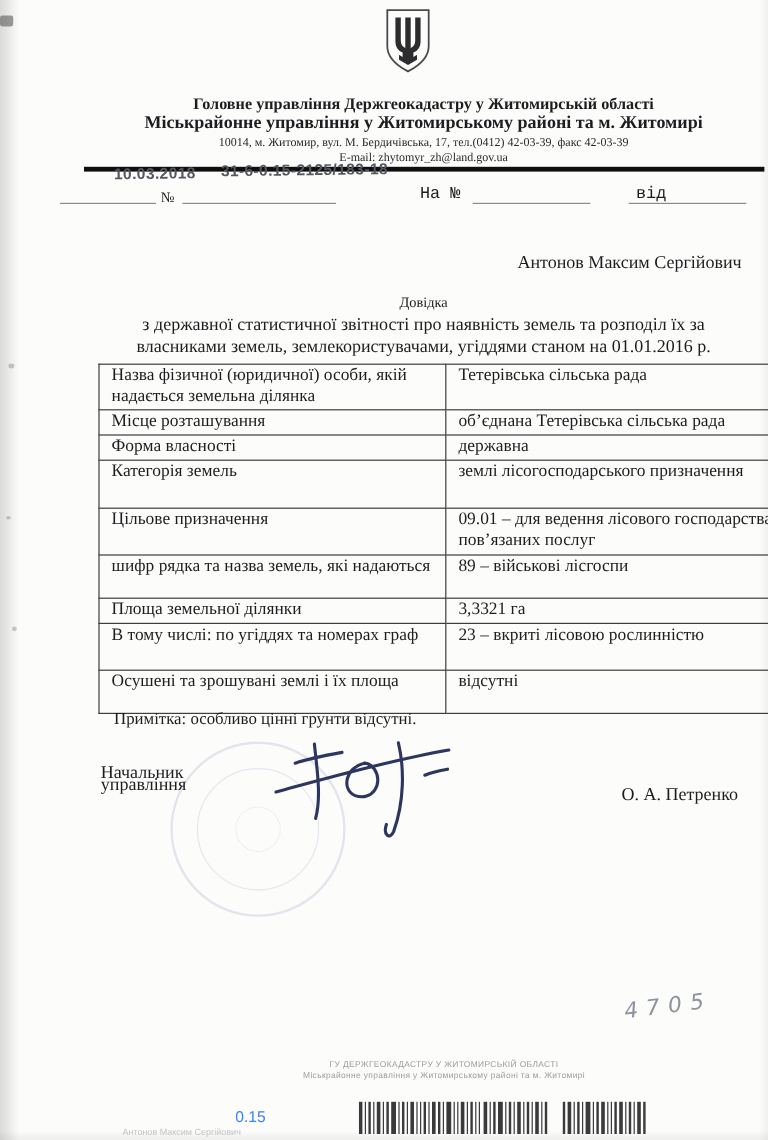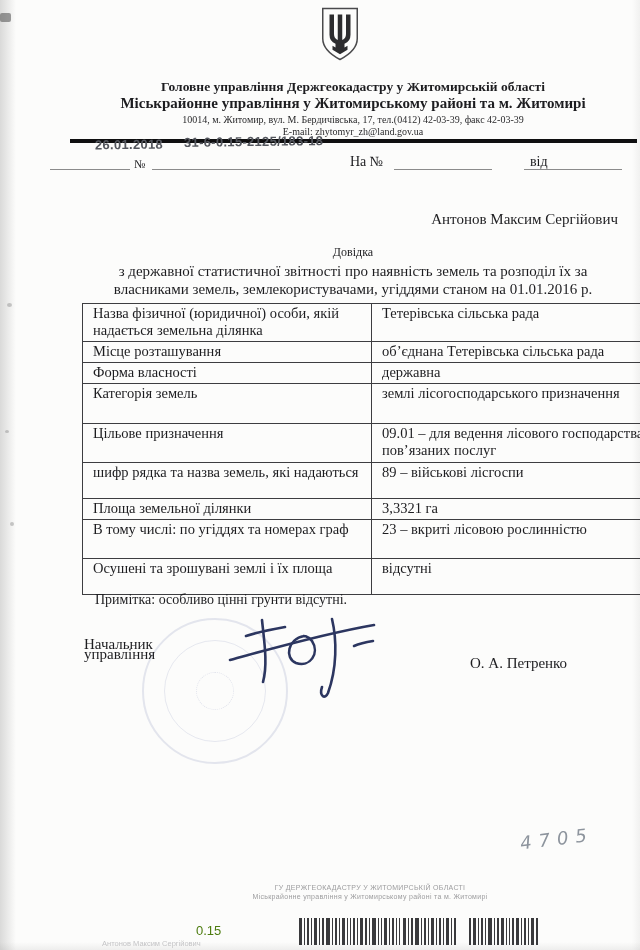--- a/index.html
+++ b/index.html
@@ -22,44 +22,44 @@
   .hdr-center{left:70px;width:566px;text-align:center;}
   .org{font-weight:bold;font-size:15px;letter-spacing:.8px;}
   .division{font-weight:bold;font-size:13.5px;}
   .subdivision{font-weight:bold;font-size:15px;}
   .addr{font-size:10px;color:#2a2a2c;}
   .email{font-size:10px;color:#2a2a2c;}
   .rule{left:70px;top:139px;width:567px;height:4px;background:#0f0f10;}
   .stamp-ref{font-family:"Liberation Sans",sans-serif;font-weight:bold;font-size:13px;
     color:#54575e;transform:rotate(-0.8deg);letter-spacing:.3px;}
   .blank{height:1px;background:#8b8b8b;}
-  .lbl{font-size:14px;}
+  .lbl{font-size:14px;font-family:Liberation Mono, monospace;}
   .no-lbl{font-size:12px;}
   
   .recipient{left:320px;top:211px;width:298px;text-align:right;font-size:15px;}
   .title{left:70px;top:245px;width:566px;text-align:center;font-size:12px;}
   .subline{left:40px;top:263px;width:626px;text-align:center;font-size:15px;}
   
   table.doc{position:absolute;left:82px;top:303px;width:550px;border-collapse:collapse;table-layout:fixed;}
   table.doc td{border:1px solid #3d3d40;vertical-align:top;padding:1px 10px 2px 10px;
     font-size:14.5px;line-height:17px;}
   td.c1{width:268px;} td.c2{width:282px;}
   .note{left:95px;top:592px;font-size:14px;}
   
   .sig-title{left:84px;font-size:15px;}
-  .sig-name{left:470px;top:655px;width:145px;font-size:15px;}
+  .sig-name{left:470px;top:655px;width:145px;text-align:right;font-size:15px;}
   .stamp-ring{border-radius:50%;}
   .handnote{left:520px;top:828px;font-family:"DejaVu Sans",sans-serif;font-style:italic;
     font-size:18px;color:#8d949d;letter-spacing:7px;transform:rotate(-7deg);}
   
   .bc-line1,.bc-line2{left:150px;width:440px;text-align:center;
     font-family:"Liberation Sans",sans-serif;font-size:7px;color:#9c9c9e;letter-spacing:.3px;}
   .bc-ref{left:150px;top:903px;width:440px;text-align:center;
     font-family:"Liberation Sans",sans-serif;font-weight:600;font-size:12.5px;color:#4f4f53;}
-  .val015{left:196px;top:923px;font-family:"Liberation Sans",sans-serif;font-size:13px;color:#4d7c0f;}
+  .val015{left:196px;top:923px;font-family:"Liberation Sans",sans-serif;font-size:13px;color:#3b82f6;}
   .faint-name{left:102px;top:939px;font-family:"Liberation Sans",sans-serif;font-size:7.5px;
     color:#c4c4c6;filter:blur(.4px);}
 </style>
 </head>
 <body>
 
 <div class="sheet">
 
   <div class="abs edge-left"></div>
   <div class="abs edge-right"></div>
@@ -74,21 +74,21 @@
     <path d="M16 10 h6 v26 q0 6 5 8 v-34 h6 v34 q5 -2 5 -8 v-26 h6 v27 q0 9 -8 12 l0 5 l4 -2.5 v5.5 l-10 6 l-10 -6 v-5.5 l4 2.5 l0 -5 q-8 -3 -8 -12 z" fill="#2c2c2e"></path>
   </svg>
 
   <div class="abs hdr-center division" style="top:79px;">Головне управління Держгеокадастру  у  Житомирській області</div>
   <div class="abs hdr-center subdivision" style="top:95px;">Міськрайонне управління  у Житомирському районі та м. Житомирі</div>
   <div class="abs hdr-center addr" style="top:114px;">10014,  м. Житомир, вул. М. Бердичівська, 17, тел.(0412) 42-03-39, факс 42-03-39</div>
   <div class="abs hdr-center email" style="top:126px;">E-mail: zhytomyr_zh@land.gov.ua</div>
 
   <div class="abs rule"></div>
 
-  <span class="abs stamp-ref" style="left:95px;top:137px;">26.01.2018</span>
+  <span class="abs stamp-ref" style="left:95px;top:137px;">10.03.2018</span>
   <span class="abs stamp-ref" style="left:184px;top:134px;">31-6-0.15-2125/183-18</span>
 
   <div class="abs blank" style="left:50px;top:169px;width:80px;"></div>
   <span class="abs no-lbl" style="left:134px;top:157px;">№</span>
   <div class="abs blank" style="left:152px;top:169px;width:128px;"></div>
   <span class="abs lbl" style="left:350px;top:154px;">На №</span>
   <div class="abs blank" style="left:394px;top:169px;width:98px;"></div>
   <span class="abs lbl" style="left:498px;top:154px;margin-left:32px;">від</span>
   <div class="abs blank" style="left:524px;top:169px;width:98px;"></div>
 

